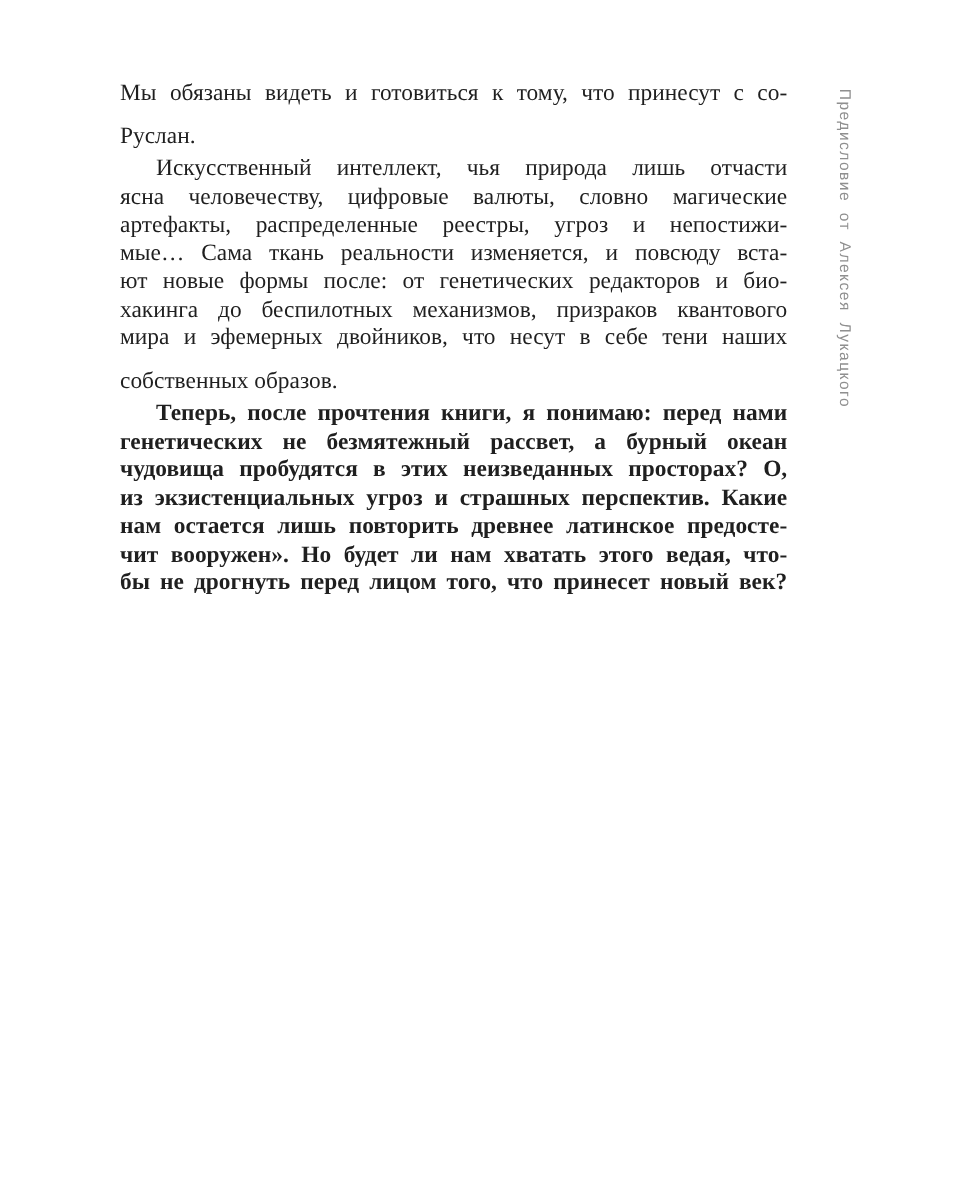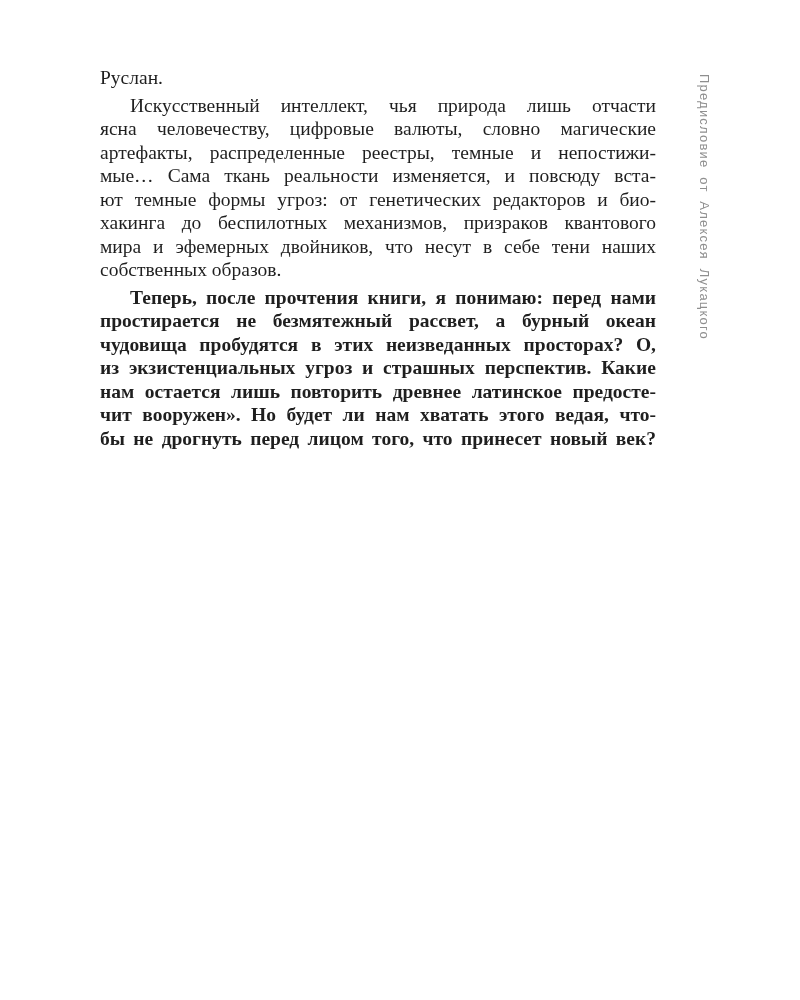--- a/index.html
+++ b/index.html
@@ -26,20 +26,21 @@
   }
   .para { margin: 0 0 4px 0; }
   .para:last-child { margin-bottom: 0; font-weight: bold; }
   .line {
     text-align: justify;
     text-align-last: justify;
     -moz-text-align-last: justify;
   }
   .line.last {
     text-align-last: left;
+    margin-top: 12px;
     -moz-text-align-last: left;
   }
   .para.indent .line:first-child { text-indent: 30px; }
   .ital { font-style: italic; }
   .margin-caption {
     position: absolute;
     left: 697px;
     top: 74px;
     height: 880px;
     writing-mode: vertical-rl;
@@ -51,35 +52,36 @@
     color: #8f8f8f;
     white-space: nowrap;
   }
 </style>
 </head>
 <body>
 
 <div class="page">
   <div class="text-block">
       <div class="para">
+        <div class="line"><span>Мы обязаны видеть и готовиться к тому, что принесут с со-</span></div>
         <div class="line last"><span>Руслан.</span></div>
       </div>
       <div class="para indent">
         <div class="line"><span>Искусственный интеллект, чья природа лишь отчасти</span></div>
         <div class="line"><span>ясна человечеству, цифровые валюты, словно магические</span></div>
-        <div class="line"><span>артефакты, распределенные реестры, темные и непостижи-</span></div>
+        <div class="line"><span>артефакты, распределенные реестры, угроз и непостижи-</span></div>
         <div class="line"><span>мые… Сама ткань реальности изменяется, и повсюду вста-</span></div>
-        <div class="line"><span>ют темные формы угроз: от генетических редакторов и био-</span></div>
+        <div class="line"><span>ют новые формы после: от генетических редакторов и био-</span></div>
         <div class="line"><span>хакинга до беспилотных механизмов, призраков квантового</span></div>
         <div class="line"><span>мира и эфемерных двойников, что несут в себе тени наших</span></div>
         <div class="line last"><span>собственных образов.</span></div>
       </div>
       <div class="para indent">
         <div class="line"><span>Теперь, после прочтения книги, я понимаю: перед нами</span></div>
-        <div class="line"><span>простирается не безмятежный рассвет, а бурный океан</span></div>
+        <div class="line"><span>генетических не безмятежный рассвет, а бурный океан</span></div>
         <div class="line"><span>чудовища пробудятся в этих неизведанных просторах? О,</span></div>
         <div class="line"><span>из экзистенциальных угроз и страшных перспектив. Какие</span></div>
         <div class="line"><span>нам остается лишь повторить древнее латинское предосте-</span></div>
         <div class="line"><span>чит вооружен». Но будет ли нам хватать этого ведая, что-</span></div>
         <div class="line"><span>бы не дрогнуть перед лицом того, что принесет новый век?</span></div>
       </div>
     </div>
   <div class="margin-caption">Предисловие от Алексея Лукацкого</div>
 </div>
 

